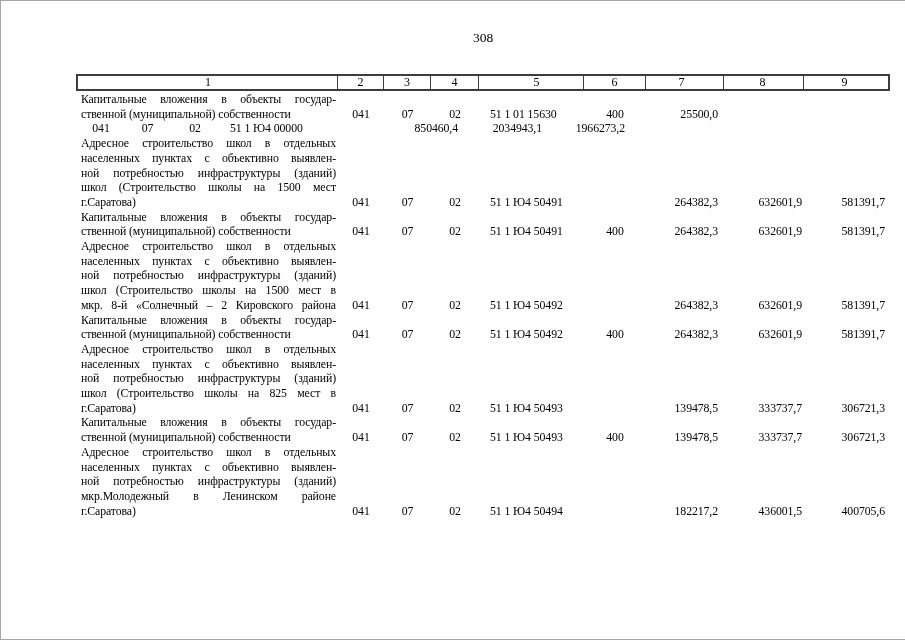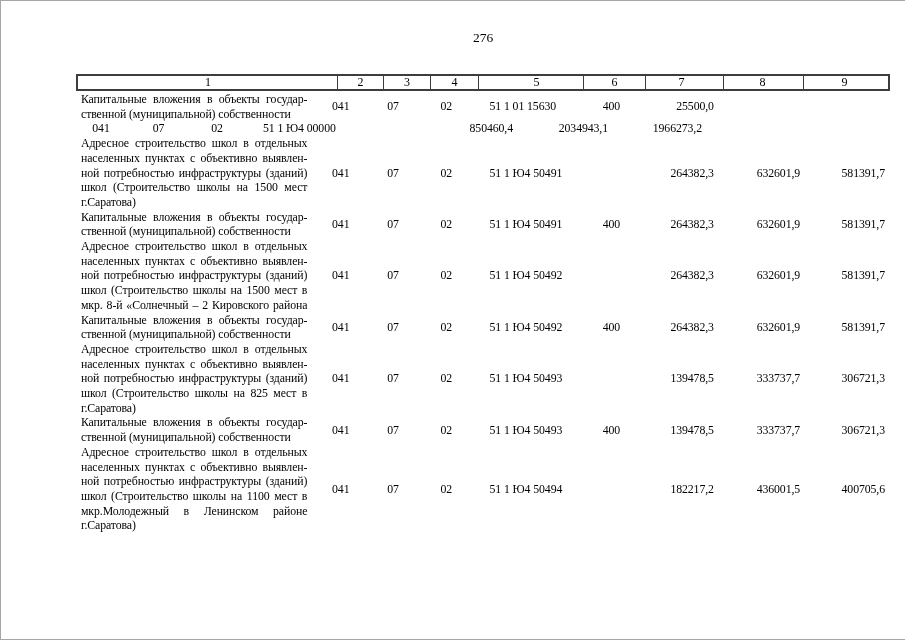--- a/index.html
+++ b/index.html
@@ -26,39 +26,39 @@
     align-items:center;
   }
   .hc {
     box-sizing:border-box; height:100%;
     display:flex; align-items:center; justify-content:center;
     border-right:1px solid #3d3d3d;
     font-size:12px;
   }
   .hc:last-child { border-right:none; }
   .rows { width:810px; margin-left:2px; margin-top:1px; }
-  .row { display:flex; align-items:center; line-height:14.7px; letter-spacing:-0.1px;gap:11px; }
+  .row { display:flex; align-items:flex-end; line-height:14.7px; letter-spacing:-0.1px; }
   .c { box-sizing:border-box; }
   .c1 { width:260px; padding:0 2px 0 3px; }
   .c1 .jl { text-align:justify; text-align-last:justify; }
   .c1 .ll { text-align:left; }
   .c2 { width:46px;  text-align:center; }
   .c3 { width:47px;  text-align:center; }
   .c4 { width:48px;  text-align:center; }
   .c5 { width:105px; text-align:left; padding-left:11px; }
   .c6 { width:62px;  text-align:center; }
   .c7 { width:78px;  text-align:right; padding-right:6px; }
   .c8 { width:80px;  text-align:right; padding-right:2px; }
   .c9 { width:84px;  text-align:right; padding-right:3px; }
 </style>
 </head>
 <body>
 
 <div class="page">
-  <div class="page-number">276</div>
+  <div class="page-number">308</div>
 
   <div class="tbl">
     <div class="hdr">
       <div class="hc c1">1</div>
       <div class="hc c2">2</div>
       <div class="hc c3">3</div>
       <div class="hc c4">4</div>
       <div class="hc c5">5</div>
       <div class="hc c6">6</div>
       <div class="hc c7">7</div>
@@ -181,21 +181,20 @@
           <div class="c c6">400</div>
           <div class="c c7">139478,5</div>
           <div class="c c8">333737,7</div>
           <div class="c c9">306721,3</div>
         </div>
         <div class="row">
           <div class="c c1">
             <div class="jl">Адресное строительство школ в отдельных</div>
             <div class="jl">населенных пунктах с объективно выявлен-</div>
             <div class="jl">ной потребностью инфраструктуры (зданий)</div>
-            <div class="jl">школ (Строительство школы на 1100 мест в</div>
             <div class="jl">мкр.Молодежный в Ленинском районе</div>
             <div class="ll">г.Саратова)</div>
           </div>
           <div class="c c2">041</div>
           <div class="c c3">07</div>
           <div class="c c4">02</div>
           <div class="c c5">51 1 Ю4 50494</div>
           <div class="c c6"></div>
           <div class="c c7">182217,2</div>
           <div class="c c8">436001,5</div>

